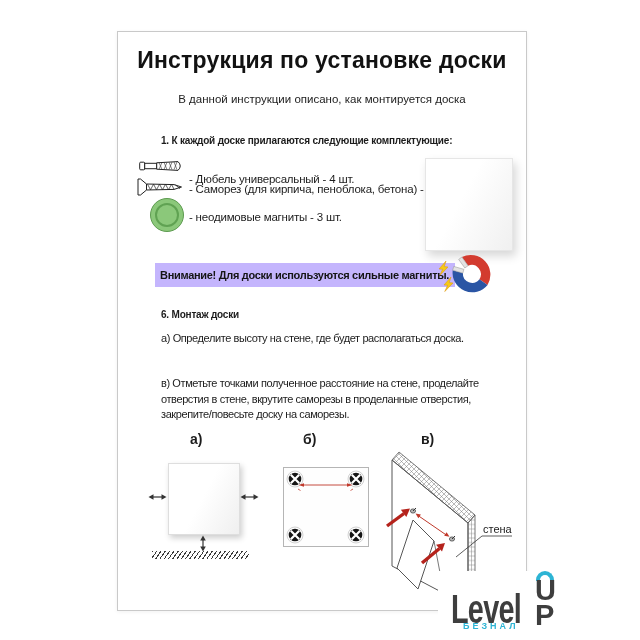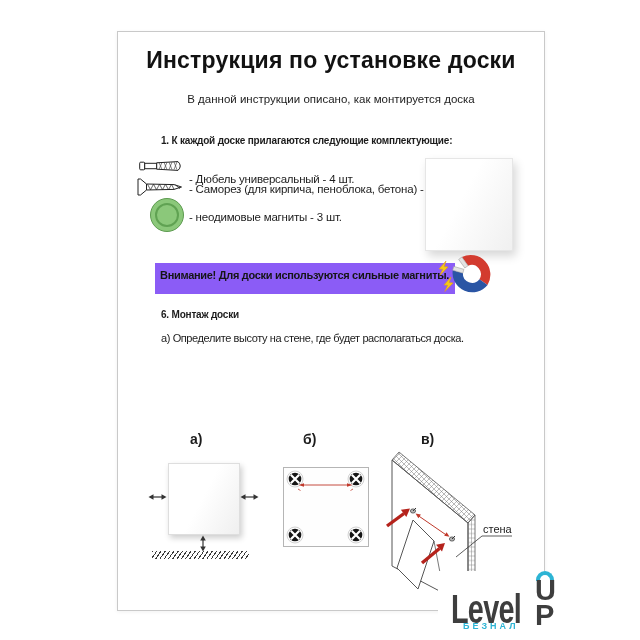--- a/index.html
+++ b/index.html
@@ -1,36 +1,36 @@
 <!DOCTYPE html>
 <html><head>
 <meta charset="utf-8">
 <style>
   html,body{margin:0;padding:0;background:#ffffff;}
   body{width:640px;height:640px;position:relative;overflow:hidden;
        font-family:"Liberation Sans", sans-serif;color:#1c1c1c;}
   .page{position:absolute;left:117px;top:31px;width:408px;height:578px;
-        background:#fff;border:1px solid #c9c9c9;box-shadow:0 1px 4px rgba(0,0,0,0.06);padding-left:18px;}
+        background:#fff;border:1px solid #c9c9c9;box-shadow:0 1px 4px rgba(0,0,0,0.06);}
   .title{position:absolute;top:15px;left:0;width:100%;text-align:center;
          font-size:23px;font-weight:bold;letter-spacing:0.2px;color:#121212;white-space:nowrap;}
   .subtitle{position:absolute;top:61px;left:0;width:100%;text-align:center;font-size:11.5px;color:#222;}
   .s-head{position:absolute;left:43px;font-weight:bold;font-size:10px;white-space:nowrap;letter-spacing:-0.2px;}
   #s1-head{top:103px;} #s2-head{top:277px;}
   .item-label{position:absolute;left:71px;font-size:11.5px;letter-spacing:-0.2px;white-space:nowrap;}
   #item1-label{top:141px;} #item2-label{top:151px;} #item3-label{top:179px;}
   .icon-dowel{position:absolute;left:21px;top:126px;}
   .icon-screw{position:absolute;left:19px;top:146px;}
   .disc{position:absolute;left:32px;top:166px;width:34px;height:34px;border-radius:50%;
         background:#8bc87a;border:1.5px solid #5d9b50;box-sizing:border-box;}
   .disc-inner{position:absolute;left:4px;top:4px;right:4px;bottom:4px;border-radius:50%;
         border:2px solid #519546;opacity:.75;}
   .board-photo{position:absolute;left:307px;top:126px;width:86px;height:91px;
         background:linear-gradient(118deg,#ffffff 42%,#f0f0f0 100%);
         border:1px solid #e6e6e6;box-shadow:3px 5px 9px rgba(0,0,0,0.16);}
-  .warning{position:absolute;left:37px;top:231px;height:31px;line-height:24px;background:#8b5cf6;
+  .warning{position:absolute;left:37px;top:231px;height:24px;line-height:24px;background:#c4b5fd;
         font-weight:bold;font-size:11px;letter-spacing:-0.3px;padding:0 6px 0 5px;white-space:nowrap;color:#151515;}
   .magnet-svg{position:absolute;left:320px;top:216px;}
   .step{position:absolute;left:43px;font-size:11px;letter-spacing:-0.4px;white-space:nowrap;}
   #step-a{top:300px;} #step-b{top:322px;}
   #step-v{top:344px;width:338px;white-space:normal;line-height:15.5px;}
   .dlabel{position:absolute;font-weight:bold;font-size:14px;}
   #dlabel-a{left:72px;top:399px;} #dlabel-b{left:185px;top:399px;} #dlabel-v{left:303px;top:399px;}
   .diag-board{position:absolute;left:50px;top:431px;width:70px;height:70px;
         background:linear-gradient(118deg,#ffffff 48%,#efefef 100%);
         border:1px solid #dedede;box-shadow:2px 3px 6px rgba(0,0,0,0.20);}
@@ -92,20 +92,21 @@
     <g transform="rotate(35 34 26)">
       <path d="M16,18 A19.7,19.7 0 0 1 53,26 L43,26 A9.2,9.2 0 0 0 26,21.5 Z" fill="#d33b2f"></path>
       <path d="M53,26 A19.7,19.7 0 0 1 16,34 L26,30.5 A9.2,9.2 0 0 0 43,26 Z" fill="#2a55a4"></path>
       <polygon points="16,18 26,21.5 24.7,25.2 14.7,21.7" fill="#e3e3e3" stroke="#999" stroke-width="0.5"></polygon>
       <polygon points="16,34 26,30.5 24.7,26.8 14.7,30.3" fill="#e3e3e3" stroke="#999" stroke-width="0.5"></polygon>
     </g>
   </svg>
 
   <div class="s-head" id="s2-head">6. Монтаж доски</div>
   <div class="step" id="step-a">а) Определите высоту на стене, где будет располагаться доска.</div>
+  <div class="step" id="step-v">в) Отметьте точками полученное расстояние на стене, проделайте отверстия в стене, вкрутите саморезы в проделанные отверстия, закрепите/повесьте доску на саморезы.</div>
 
   <div class="dlabel" id="dlabel-a">а)</div>
   <div class="dlabel" id="dlabel-b">б)</div>
   <div class="dlabel" id="dlabel-v">в)</div>
 
   <div class="diag-board"></div>
   <svg class="arrow-left" width="19" height="10" viewBox="0 0 19 10">
     <line x1="4" y1="5" x2="15" y2="5" stroke="#333" stroke-width="1.2"></line>
     <polygon points="0.5,5 5.5,2.2 5.5,7.8" fill="#333"></polygon>
     <polygon points="18.5,5 13.5,2.2 13.5,7.8" fill="#333"></polygon>

